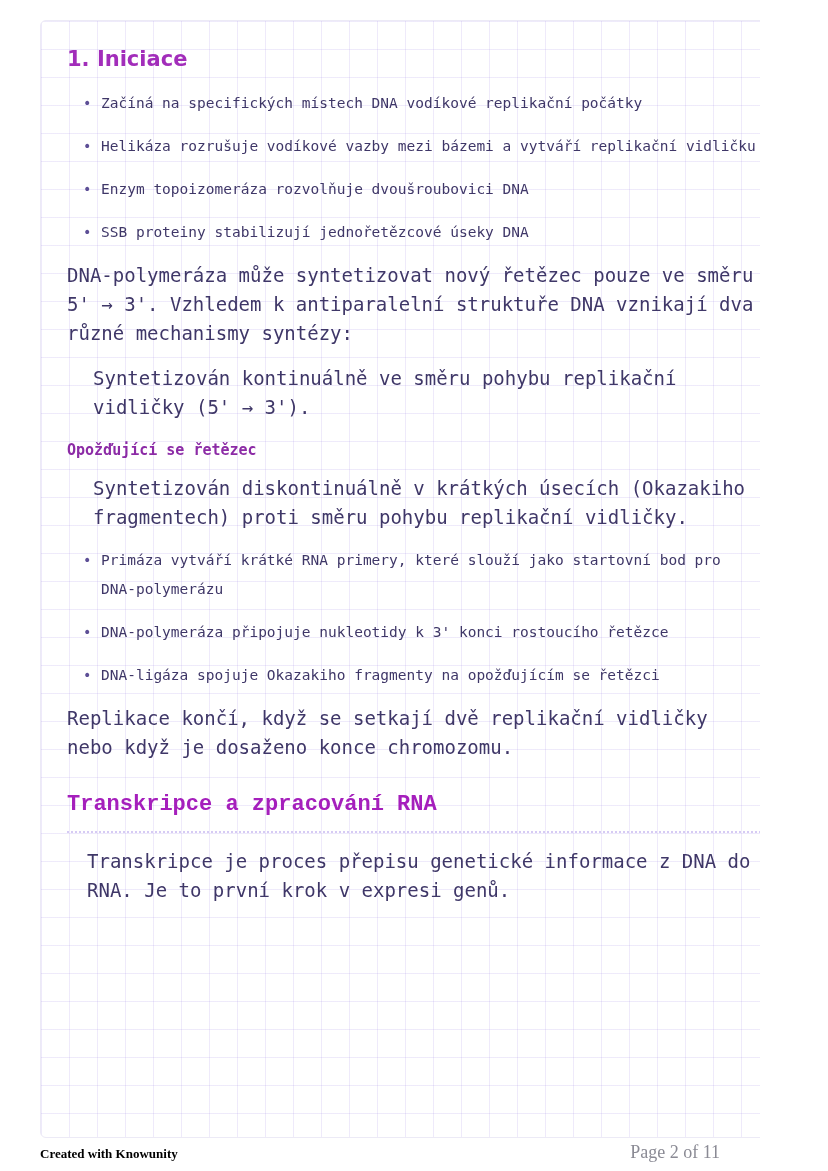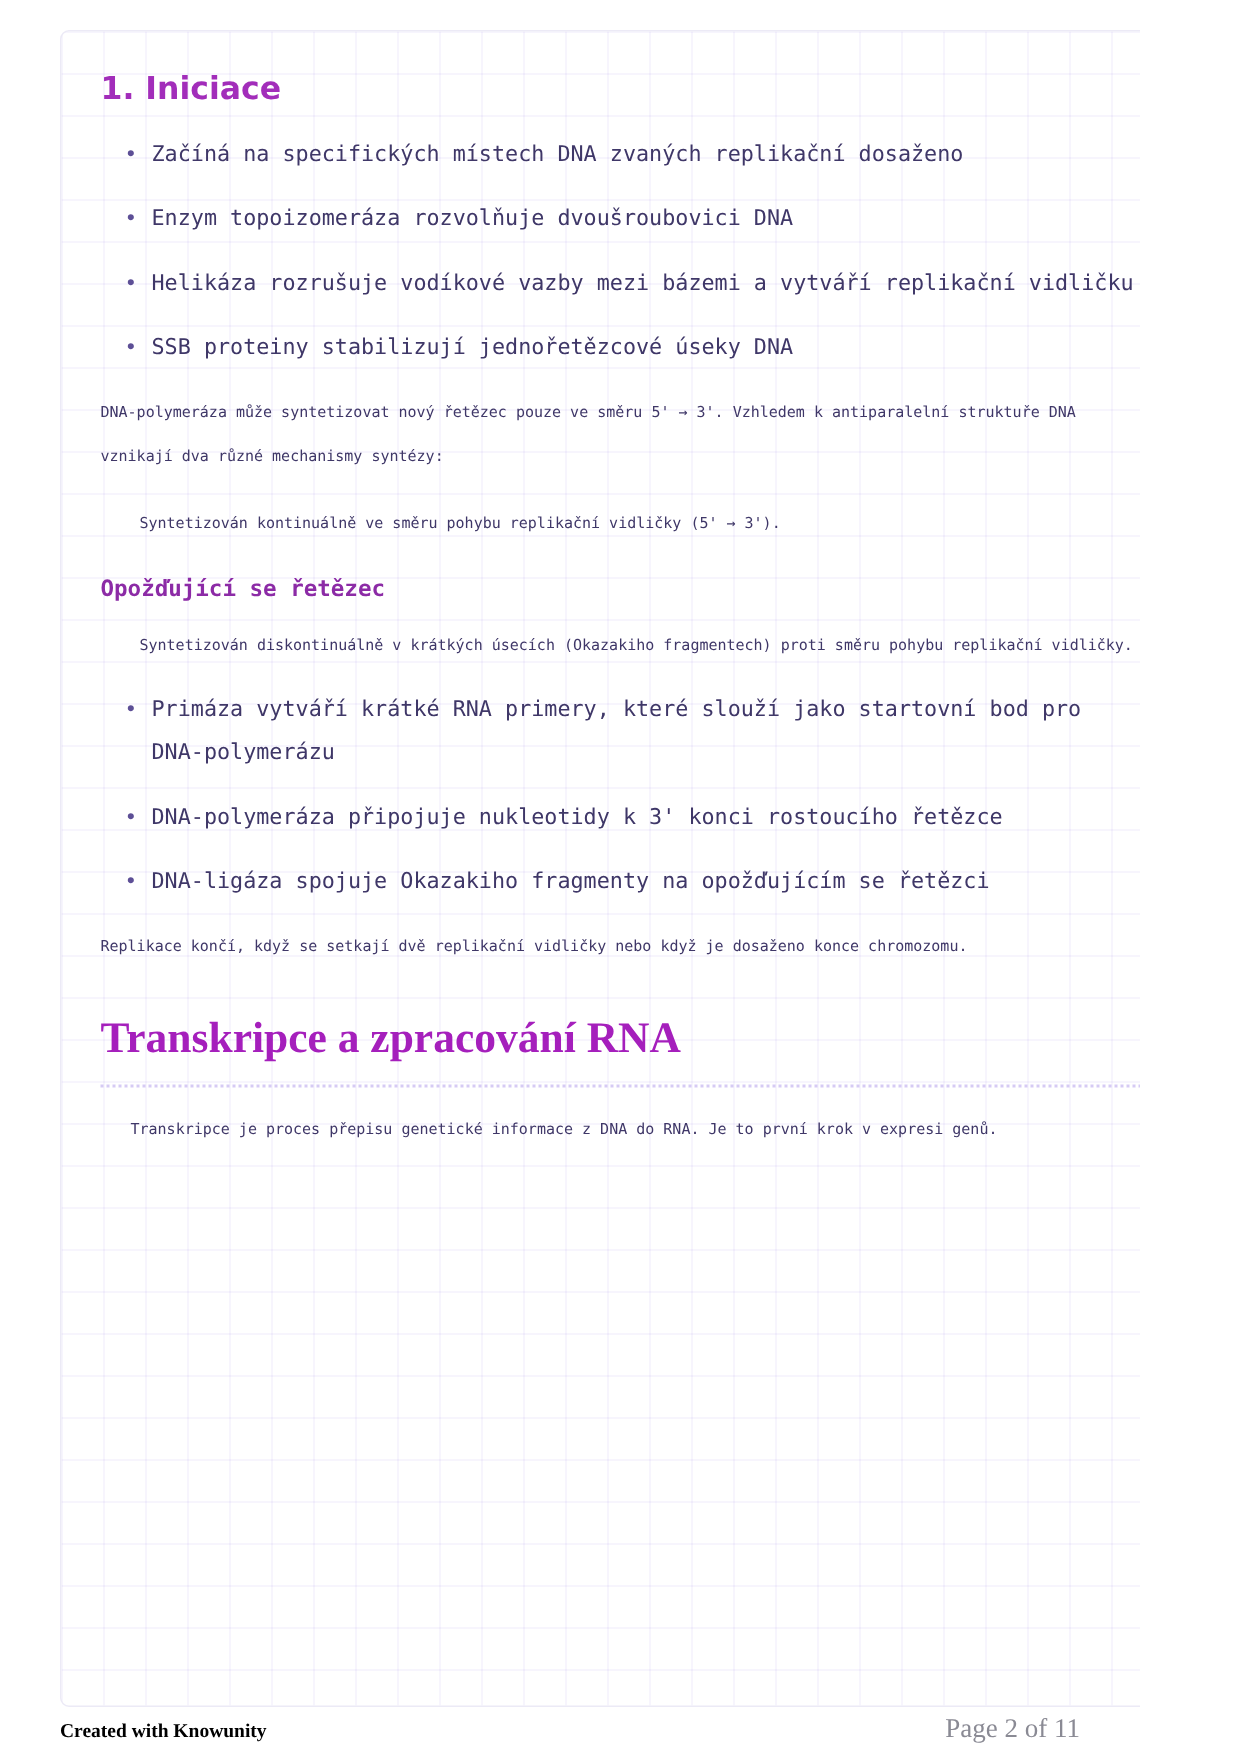--- a/index.html
+++ b/index.html
@@ -29,30 +29,30 @@
     overflow: hidden;
   }
   .h2 {
     font-family: "DejaVu Sans", sans-serif;
     font-weight: bold;
     font-size: 21px;
     color: #a22dba;
     margin: 10px 0 18px 0;
   }
   .h1 {
-    font-family: Liberation Serif, serif;
+    font-family: Liberation Mono, monospace;
     font-weight: bold;
-    font-size: 29px;
+    font-size: 22px;
     color: #a51fbc;
     margin: 30px 0 6px 0;
     padding-bottom: 14px;
     border-bottom: 2px dotted rgba(164,140,230,0.45);
   }
   .body-text {
-    font-size: 10px;
+    font-size: 19px;
     line-height: 29px;
     color: #3f3768;
     margin: 0 0 16px 0;
   }
   .mono-sub {
     font-size: 15px;
     line-height: 28px;
     font-weight: bold;
     color: #8c2ba6;
     margin: 4px 0 10px 0;
@@ -103,23 +103,23 @@
   }
 </style>
 </head>
 <body>
 
 <div class="page">
   <div class="card">
 
     <div class="h2">1. Iniciace</div>
     <ul class="bullets">
-      <li>Začíná na specifických místech DNA zvaných replikační dosaženo</li>
+      <li>Začíná na specifických místech DNA vodíkové replikační počátky</li>
+      <li>Helikáza rozrušuje vodíkové vazby mezi bázemi a vytváří replikační vidličku</li>
       <li>Enzym topoizomeráza rozvolňuje dvoušroubovici DNA</li>
-      <li>Helikáza rozrušuje vodíkové vazby mezi bázemi a vytváří replikační vidličku</li>
       <li>SSB proteiny stabilizují jednořetězcové úseky DNA</li>
     </ul>
 
     <p class="body-text">DNA-polymeráza může syntetizovat nový řetězec pouze ve směru 5' → 3'. Vzhledem k antiparalelní struktuře DNA vznikají dva různé mechanismy syntézy:</p>
 
     <p class="body-text indent">Syntetizován kontinuálně ve směru pohybu replikační vidličky (5' → 3').</p>
 
     <div class="mono-sub">Opožďující se řetězec</div>
     <p class="body-text indent">Syntetizován diskontinuálně v krátkých úsecích (Okazakiho fragmentech) proti směru pohybu replikační vidličky.</p>
 

